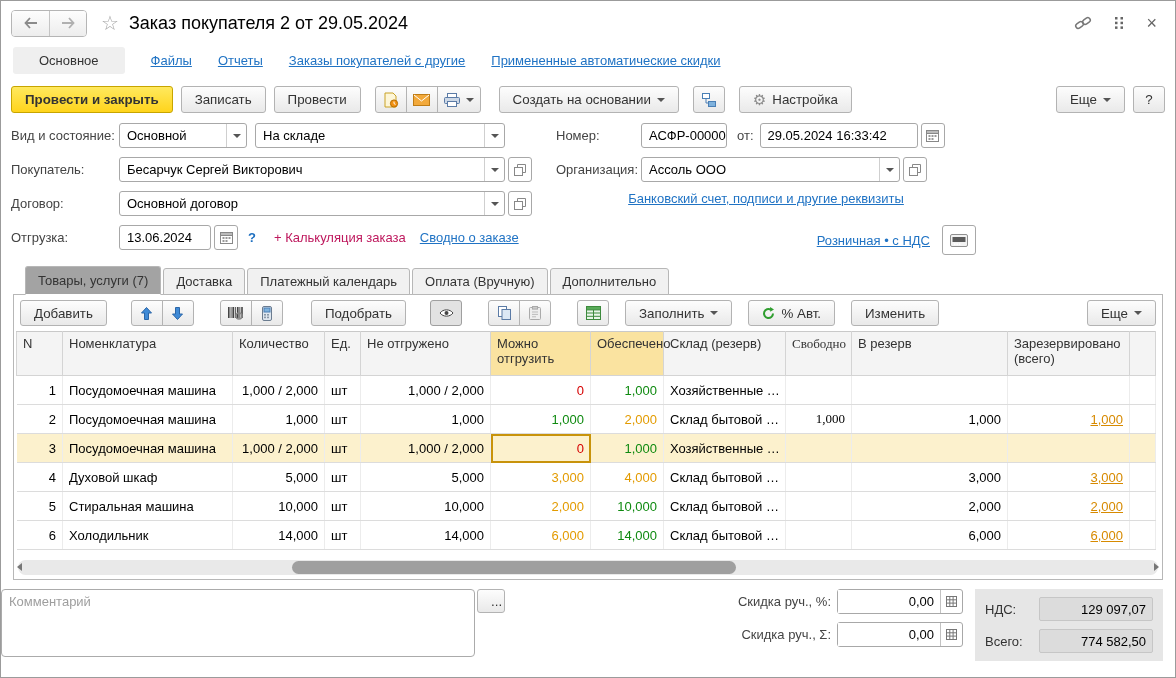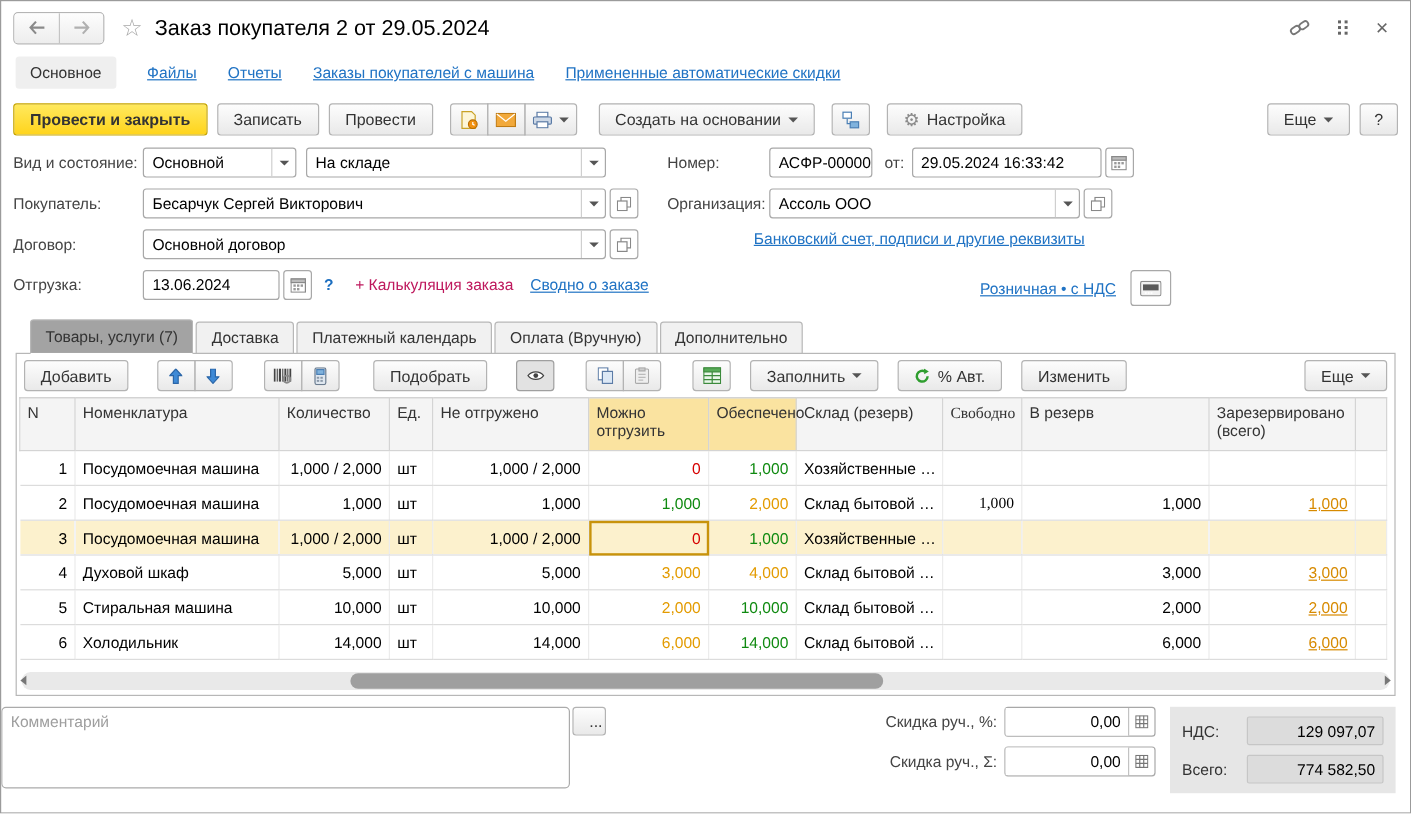--- a/index.html
+++ b/index.html
@@ -14,21 +14,21 @@
             background:linear-gradient(#fdfdfd,#ededed); color:#8a8a8a; font-size:15px; cursor:pointer; }
   .navbtn + .navbtn { border-left:1px solid #c4c4c4; }
   .star { color:#a9a9a9; font-size:20px; margin:0 10px 0 14px; }
   .title { font-size:18px; color:#000; }
   .titlebar-right { margin-left:auto; display:flex; align-items:center; gap:22px; padding-right:8px; }
   .tb-ic { color:#777; display:flex; align-items:center; cursor:pointer; }
   .closex { font-size:18px; color:#666; }
 
   
   .navtabs { display:flex; align-items:center; gap:26px; padding:6px 12px 8px 12px; }
-  .navtab-active { background:#efefef; border-radius:3px; padding:6px 12px; color:#333; }
+  .navtab-active { background:#efefef; border-radius:3px; padding:6px 26px; color:#333; }
   .navlink { color:#2073c4; text-decoration:underline; cursor:pointer; }
 
   
   .cmdbar { display:flex; align-items:center; padding:4px 10px 8px 10px; gap:8px; }
   .btn { display:inline-flex; align-items:center; gap:6px; border:1px solid #b3b3b3; border-radius:3px;
          background:linear-gradient(#fdfdfd,#e9e9e9); padding:0 13px; height:27px; color:#333; cursor:pointer; white-space:nowrap; }
   .btn-yellow { background:linear-gradient(#ffe95e,#ffd41c); border-color:#c7a500; font-weight:bold; }
   .iconbtn { width:32px; height:27px; padding:0; justify-content:center; }
   .icongroup { display:flex; }
   .icongroup .btn { border-radius:0; margin-left:-1px; }
@@ -145,21 +145,21 @@
           </svg>
       </span>
       <span class="tb-ic closex">×</span>
     </div>
   </div>
 
   <div class="navtabs">
     <span class="navtab-active">Основное</span>
     <span class="navlink">Файлы</span>
     <span class="navlink">Отчеты</span>
-    <span class="navlink">Заказы покупателей с машина</span>
+    <span class="navlink">Заказы покупателей с другие</span>
     <span class="navlink">Примененные автоматические скидки</span>
   </div>
 
   <div class="cmdbar">
     <button class="btn btn-yellow">
         <span>Провести и закрыть</span>
       </button>
     <button class="btn">
         <span>Записать</span>
       </button>
@@ -302,21 +302,21 @@
             </svg>
         </span>
       </div>
       <div class="fright" style="width:420px;justify-content:center;">
         <span class="plainlink">Банковский счет, подписи и другие реквизиты</span>
       </div>
     </div>
     <div class="frow" style="margin-bottom:4px;">
       <div class="fleft">
         <span class="lbl" style="width:108px;">Отгрузка:</span>
-        <span class="fld" style="width:114px;">
+        <span class="fld" style="width:92px;">
             <span class="txt">13.06.2024</span>
           </span>
         <span class="sidebtn">
           <svg width="13" height="13" viewBox="0 0 13 13">
               <rect x="0.5" y="1.5" width="12" height="11" fill="#fff" stroke="#888"></rect>
               <rect x="0.5" y="1.5" width="12" height="3" fill="#bbb" stroke="#888"></rect>
               <g fill="#999">
                 <rect x="2.5" y="6" width="2" height="2"></rect>
                 <rect x="5.5" y="6" width="2" height="2"></rect>
                 <rect x="8.5" y="6" width="2" height="2"></rect>

